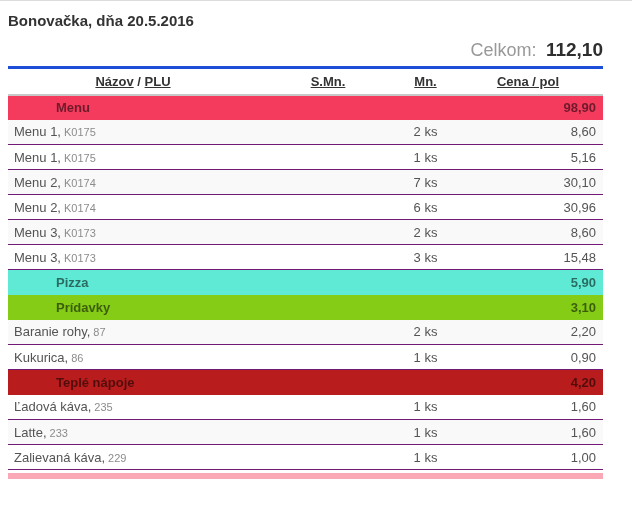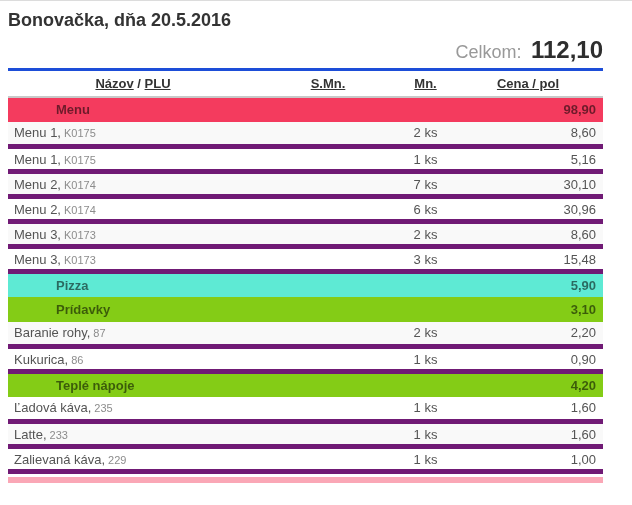--- a/index.html
+++ b/index.html
@@ -9,34 +9,34 @@
     background: #ffffff;
     border-top: 1px solid #dcdcdc;
     box-sizing: border-box;
     font-family: "Liberation Sans", sans-serif;
     color: #555;
   }
   .page { padding: 10px 29px 0 8px; }
 
   .page-title {
     margin: 0;
-    font-size: 18px;
+    font-size: 15px;
     font-weight: bold;
     color: #333;
     line-height: 19px;
   }
 
   .total-bar {
     margin-top: 9px;
     text-align: right;
     line-height: 22px;
     white-space: nowrap;
   }
   .total-label { font-size: 18px; color: #999; vertical-align: baseline; }
-  .total-value { font-size: 24px; font-weight: bold; color: #2e2e2e; margin-left: 5px; vertical-align: baseline; }
+  .total-value { font-size: 19px; font-weight: bold; color: #2e2e2e; margin-left: 5px; vertical-align: baseline; }
 
   table.report {
     margin-top: 4px;
     width: 595px;
     border-collapse: collapse;
     table-layout: fixed;
   }
   col.c-name  { width: 250px; }
   col.c-smn   { width: 140px; }
   col.c-mn    { width: 55px; }
@@ -53,21 +53,21 @@
     text-align: center;
     padding: 0 4px;
     white-space: nowrap;
   }
   thead .col-link { text-decoration: underline; color: #333; cursor: pointer; }
   thead .col-sep  { text-decoration: none; }
 
   tbody td {
     height: 25px;
     box-sizing: border-box;
-    border-bottom: 5px solid #701a75;
+    border-bottom: 1px solid #701a75;
     font-size: 13px;
     color: #545454;
     padding: 0 6px;
     white-space: nowrap;
     overflow: hidden;
   }
   tbody tr.item:nth-child(even) { background: #f9f9f9; }
 
   td.name-cell { text-align: left; }
   td.qty-cell  { text-align: center; }
@@ -180,21 +180,21 @@
     <td class="qty-cell"></td>
     <td class="qty-cell">2 ks</td>
     <td class="price-cell">2,20</td>
   </tr>
         <tr class="item">
     <td class="name-cell"><span class="iname">Kukurica,</span><span class="plu">86</span></td>
     <td class="qty-cell"></td>
     <td class="qty-cell">1 ks</td>
     <td class="price-cell">0,90</td>
   </tr>
-        <tr class="cat" style="background: #84cc16;">
+        <tr class="cat" style="background: #b91c1c;">
     <td class="name-cell" colspan="3"><span class="cat-label">Teplé nápoje</span></td>
     <td class="price-cell">4,20</td>
   </tr>
         <tr class="item">
     <td class="name-cell"><span class="iname">Ľadová káva,</span><span class="plu">235</span></td>
     <td class="qty-cell"></td>
     <td class="qty-cell">1 ks</td>
     <td class="price-cell">1,60</td>
   </tr>
         <tr class="item">

